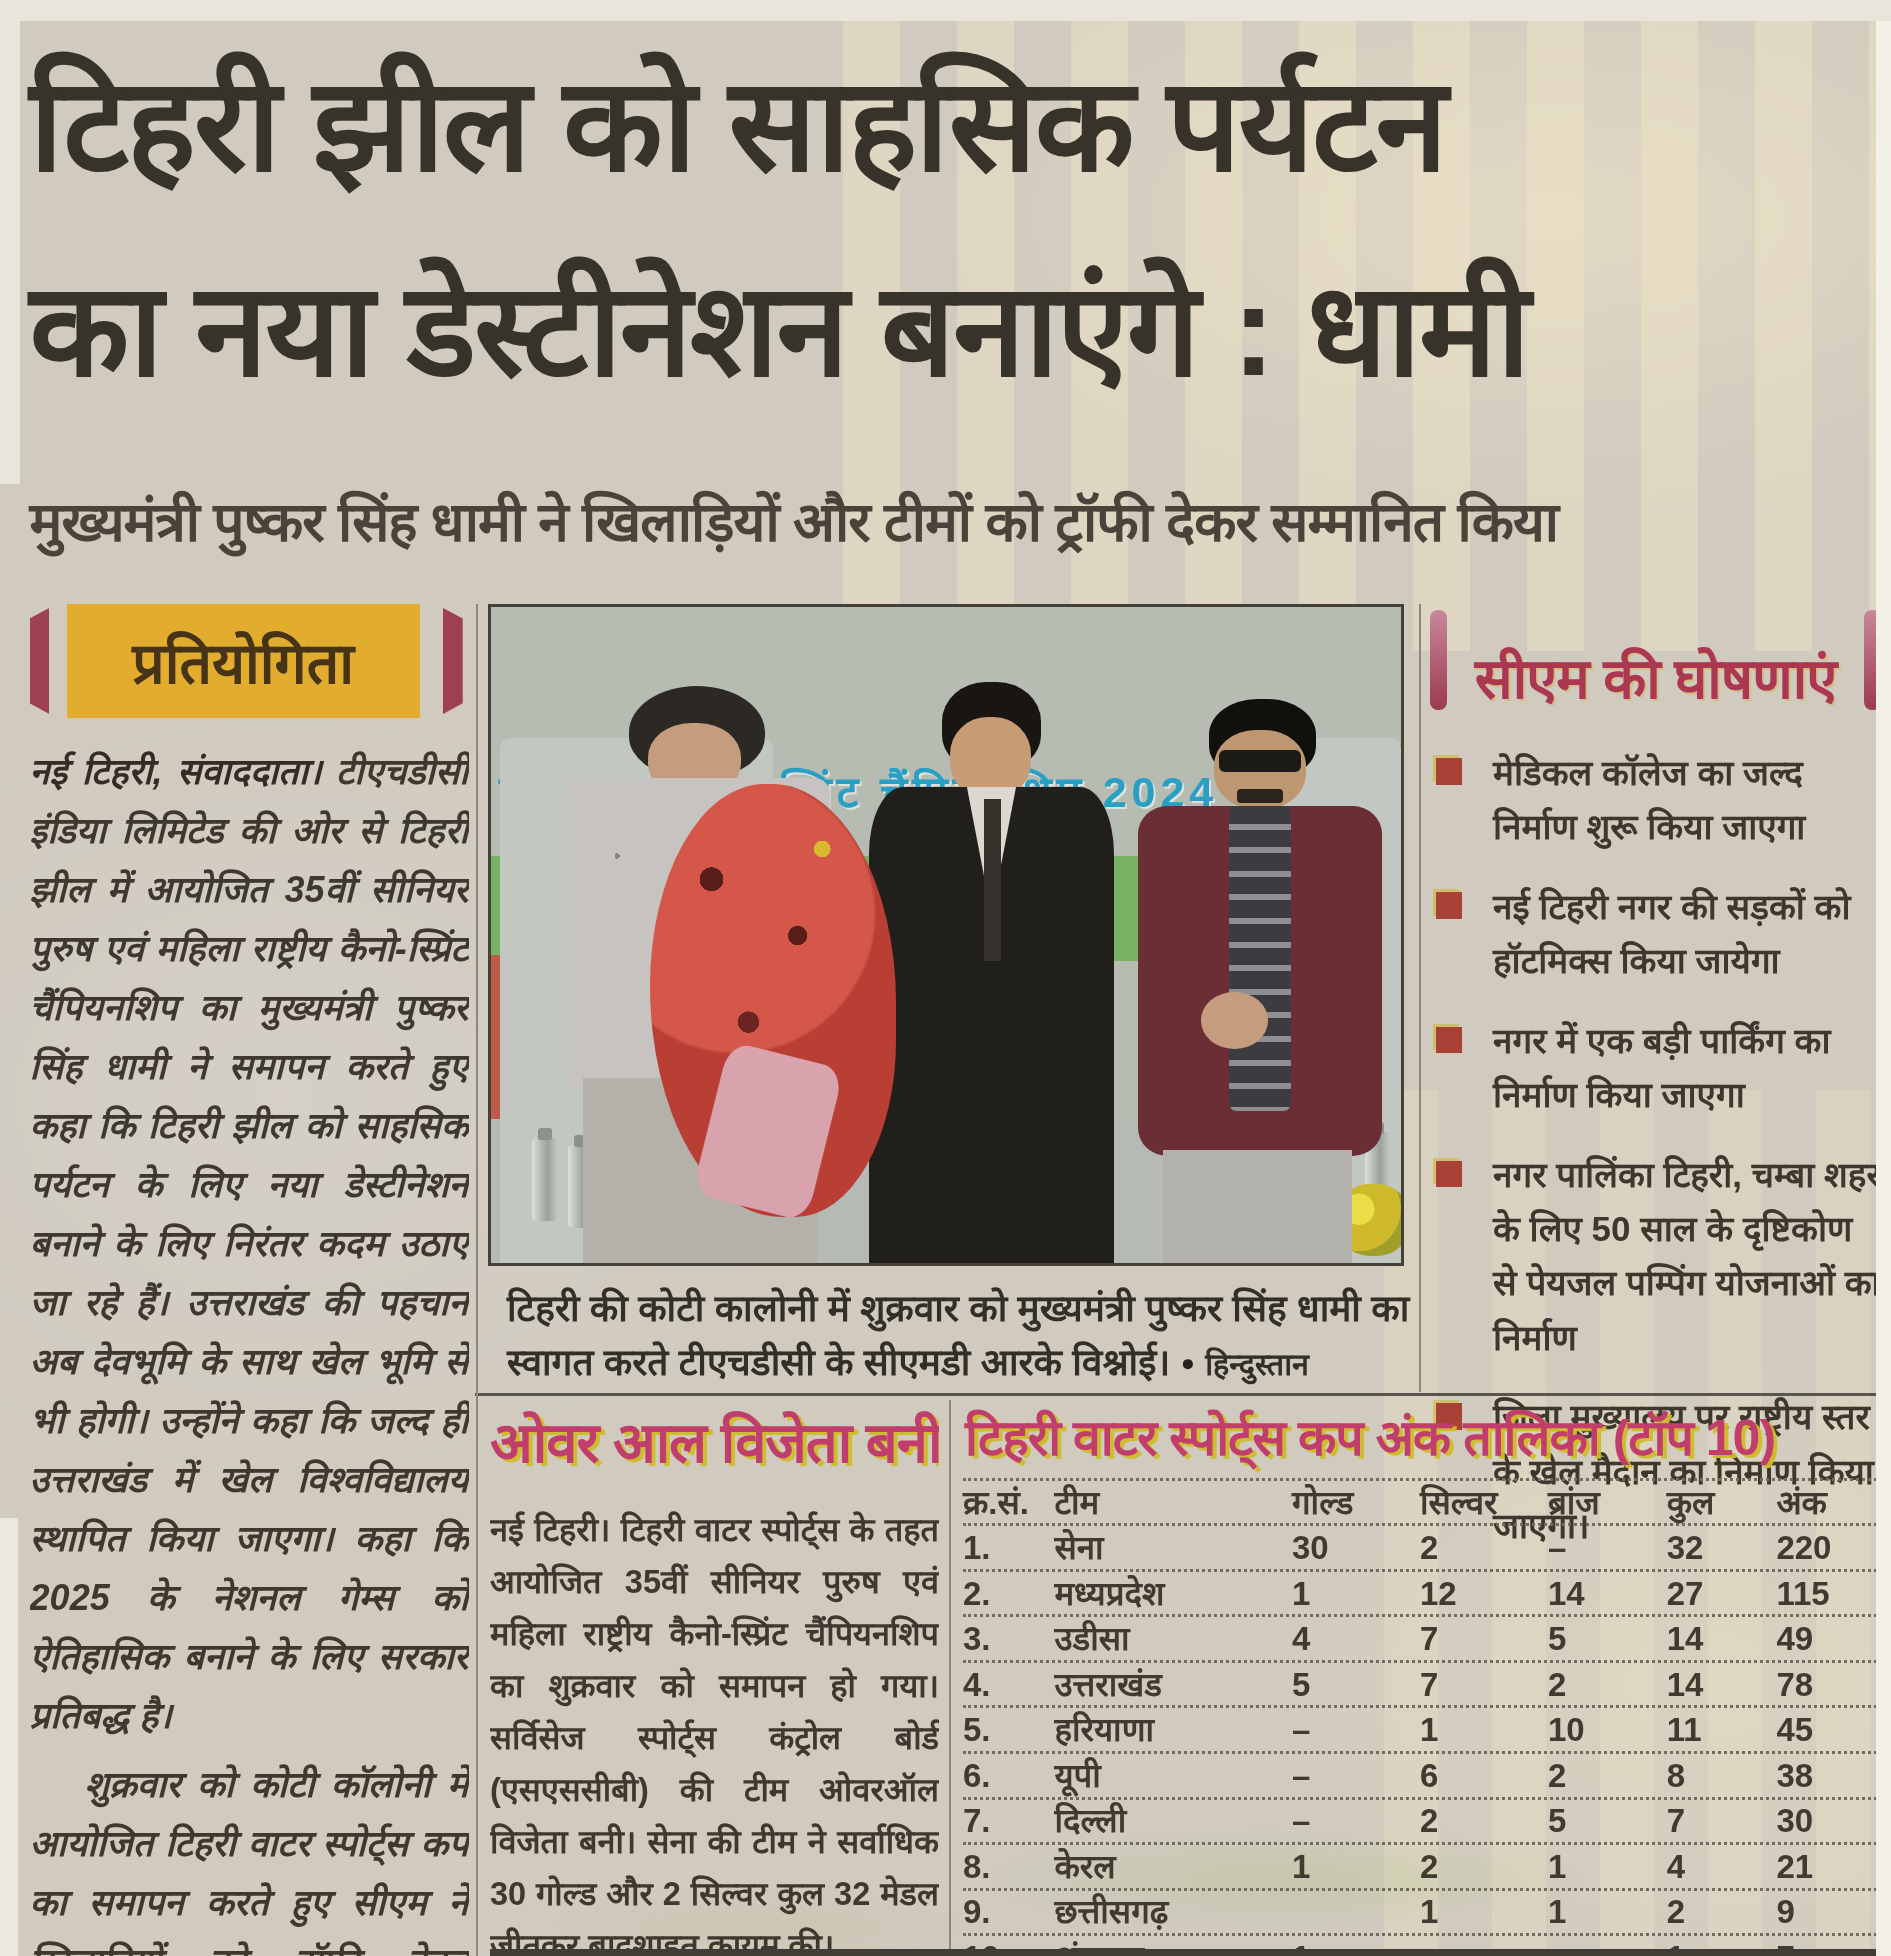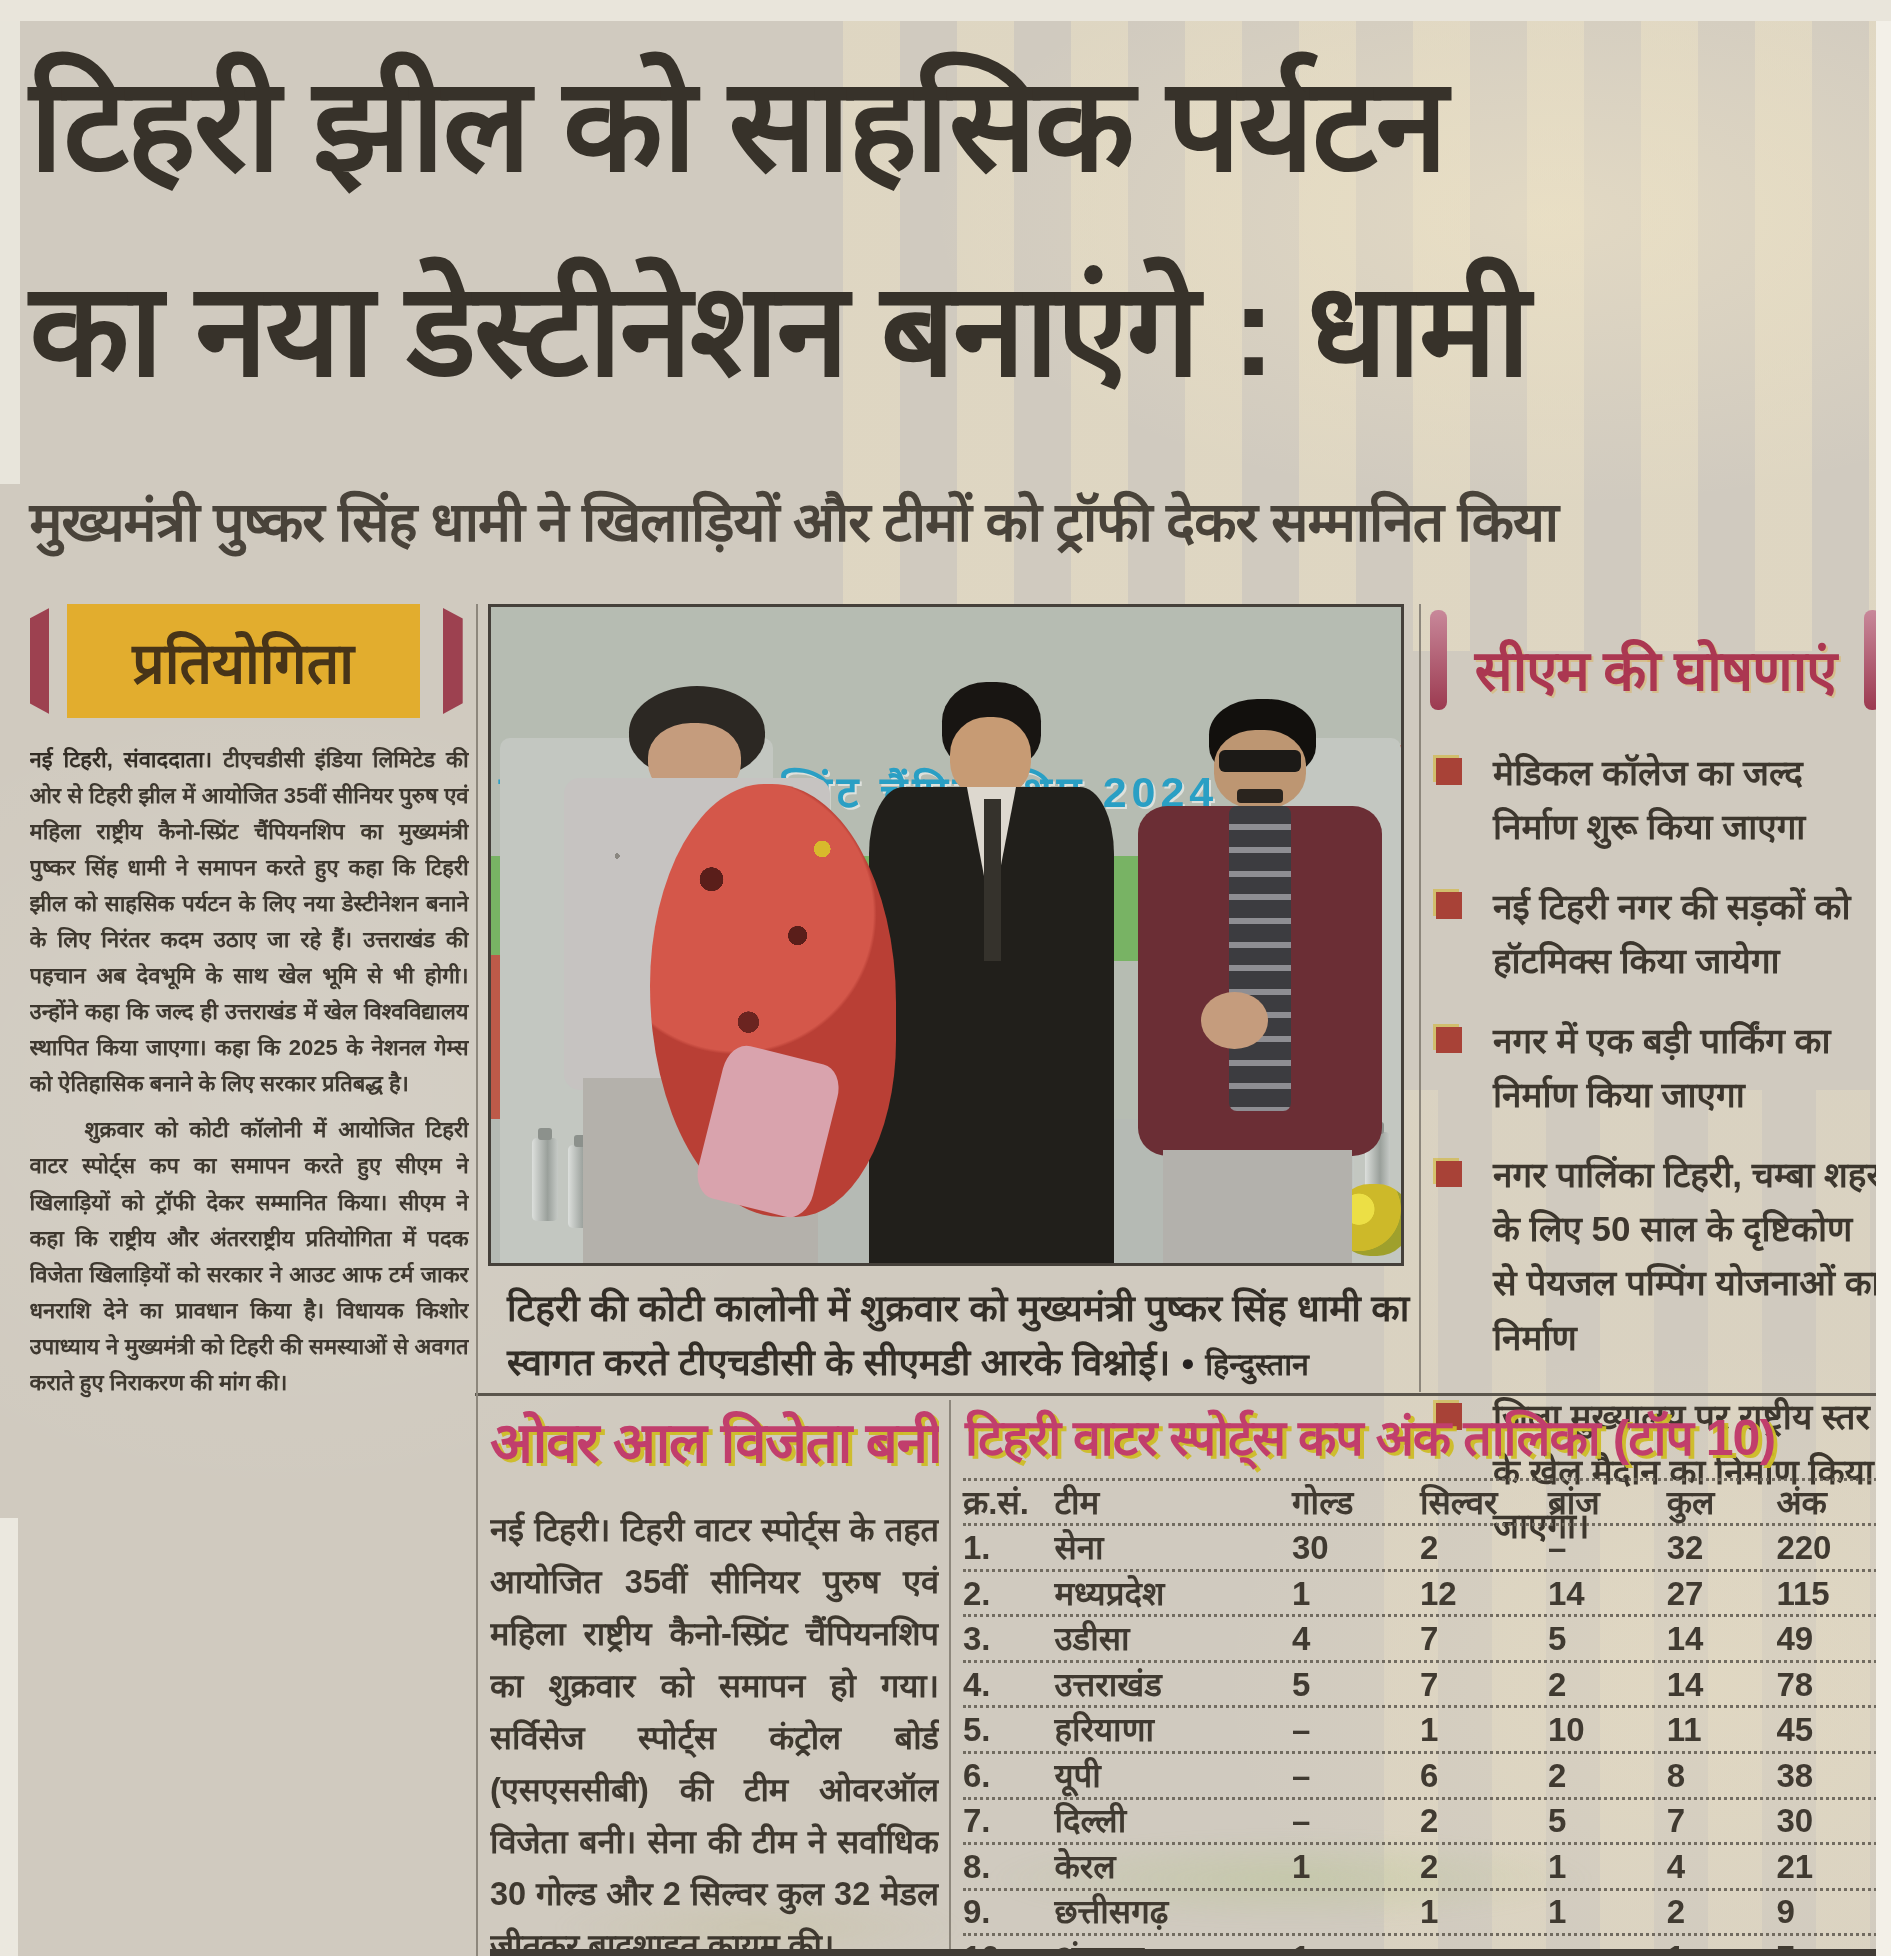--- a/index.html
+++ b/index.html
@@ -34,22 +34,22 @@
 
   
   .col-left{position:absolute;left:29.6px;top:583px;width:439px;height:1371px;z-index:2;overflow:hidden;}
   .kicker{position:relative;height:118px;margin-bottom:19.7px;}
   .kbar{position:absolute;top:3.9px;width:19.7px;height:106px;background:#9d4150;z-index:1;}
   .kbar.l{left:0;clip-path:polygon(0 10%,100% 0,100% 100%,0 90%);}
   .kbar.r{right:5.9px;clip-path:polygon(0 0,100% 10%,100% 90%,0 100%);}
   .kbox{position:absolute;left:37px;right:49px;top:0;height:114px;background:#e2ad2e;
     display:flex;align-items:center;justify-content:center;
     font-size:57px;font-weight:bold;color:#473418;}
-  .body-text{margin:0 0 9.9px 0;font-size:22px;line-height:1.64;font-weight:bold;
-    text-align:justify;color:#3e382f;}
+  .body-text{margin:0 0 9.9px 0;font-size:36px;line-height:1.64;font-weight:bold;
+    text-align:justify;color:#3e382f;font-style:italic;}
   .body-text.indent{text-indent:55px;}
   .dateline{color:#332d25;}
 
   
   .photo{position:absolute;left:488px;top:583px;width:916px;height:662px;z-index:2;
     background:#b6bcb2;border:3px solid #45403a;box-sizing:border-box;overflow:hidden;}
   .ph{position:absolute;}
   .logo-strip{left:0;top:0;width:100%;height:15%;background:#c7c9c2;border-bottom:2px solid #a9aba3;z-index:2;}
   .logo-circle{position:absolute;top:14%;width:61px;height:61px;border-radius:50%;}
   .banner-line{left:0;top:23.5%;width:100%;height:8.5%;z-index:1;
@@ -81,21 +81,21 @@
   .rule-v2{left:1419px;top:583px;width:2px;height:788px;}
   .rule-v3{left:949px;top:1379px;width:2px;height:550px;}
   .rule-bottom{left:490px;top:1928px;width:1389px;height:8.9px;background:#413c35;z-index:3;}
 
   
   .col-right{position:absolute;left:1430px;top:587px;width:451px;z-index:2;}
   .ann-header{position:relative;height:110px;margin-bottom:27.6px;}
   .abar{position:absolute;top:2px;width:16.7px;height:100px;border-radius:7.9px;
     background:linear-gradient(#c8889a,#9c3a50);}
   .abar.l{left:0;}  .abar.r{right:0;}
-  .ann-title{position:absolute;left:25.6px;right:25.6px;top:8px;height:104px;
+  .ann-title{position:absolute;left:25.6px;right:25.6px;top:16px;height:104px;
     display:flex;align-items:center;justify-content:center;
     font-size:56px;font-weight:bold;color:#ab3751;letter-spacing:-1px;
     text-shadow:2px 2px 0 rgba(221,173,64,.4);white-space:nowrap;}
   .ann-item{position:relative;padding-left:63px;margin-bottom:25.6px;
     font-size:35px;font-weight:bold;line-height:1.55;color:#3d372e;}
   .ann-item .sq{position:absolute;left:5.9px;top:12.8px;width:26.6px;height:26.6px;background:#a84237;
     box-shadow:-3px -3px 0 rgba(210,180,40,.55);}
 
   
   .mid-art{position:absolute;left:490px;top:1385px;width:449px;height:569px;z-index:2;overflow:hidden;}

